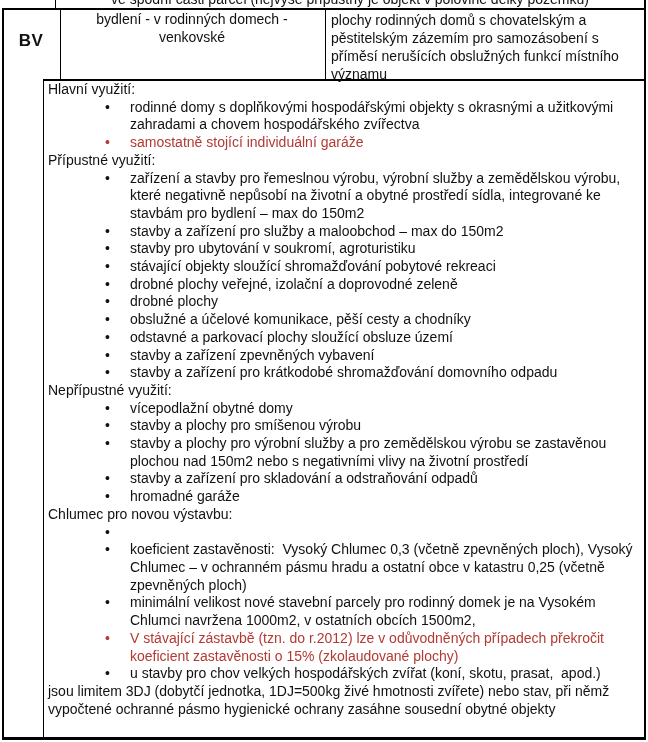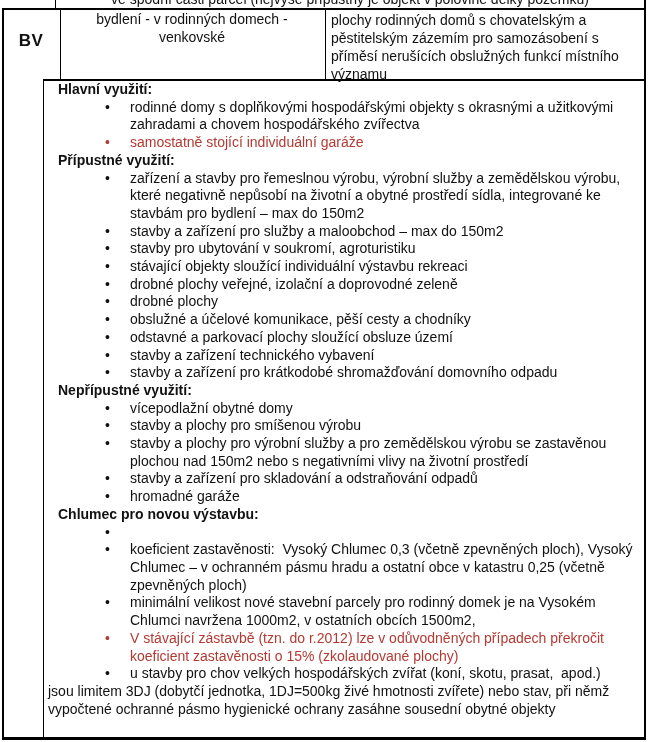--- a/index.html
+++ b/index.html
@@ -26,21 +26,21 @@
   }
   #zone-desc{
     position:absolute;left:331px;top:11px;width:306px;
     font-size:14px;line-height:18px;
   }
   
   #body-cell{
     position:absolute;left:48px;top:81px;width:594px;
     font-size:14px;line-height:17.7px;
   }
-  .section-heading{margin-left:10px;font-weight:bold;}
+  .section-heading{}
   .bullet-item{display:flex;align-items:flex-start;}
   .bullet-item .dot{width:25px;flex:0 0 25px;margin-left:57px;text-align:left;}
   .bullet-item .btxt{flex:1;white-space:pre-wrap;}
   .bullet-item.red{color:var(--red,#b33a33);}
   #footer-par{white-space:pre-wrap;}
 </style>
 </head>
 <body>
 
 <div id="page">
@@ -82,41 +82,41 @@
         <div class="bullet-item">
           <span class="dot">•</span>
           <span class="btxt">stavby a zařízení pro služby a maloobchod – max do 150m2</span>
         </div>
         <div class="bullet-item">
           <span class="dot">•</span>
           <span class="btxt">stavby pro ubytování v soukromí, agroturistiku</span>
         </div>
         <div class="bullet-item">
           <span class="dot">•</span>
-          <span class="btxt">stávající objekty sloužící individuální výstavbu rekreaci</span>
+          <span class="btxt">stávající objekty sloužící shromažďování pobytové rekreaci</span>
         </div>
         <div class="bullet-item">
           <span class="dot">•</span>
           <span class="btxt">drobné plochy veřejné, izolační a doprovodné zeleně</span>
         </div>
         <div class="bullet-item">
           <span class="dot">•</span>
           <span class="btxt">drobné plochy</span>
         </div>
         <div class="bullet-item">
           <span class="dot">•</span>
           <span class="btxt">obslužné a účelové komunikace, pěší cesty a chodníky</span>
         </div>
         <div class="bullet-item">
           <span class="dot">•</span>
           <span class="btxt">odstavné a parkovací plochy sloužící obsluze území</span>
         </div>
         <div class="bullet-item">
           <span class="dot">•</span>
-          <span class="btxt">stavby a zařízení technického vybavení</span>
+          <span class="btxt">stavby a zařízení zpevněných vybavení</span>
         </div>
         <div class="bullet-item">
           <span class="dot">•</span>
           <span class="btxt">stavby a zařízení pro krátkodobé shromažďování domovního odpadu</span>
         </div>
         <div class="section-heading">Nepřípustné využití:</div>
         <div class="bullet-item">
           <span class="dot">•</span>
           <span class="btxt">vícepodlažní obytné domy</span>
         </div>

